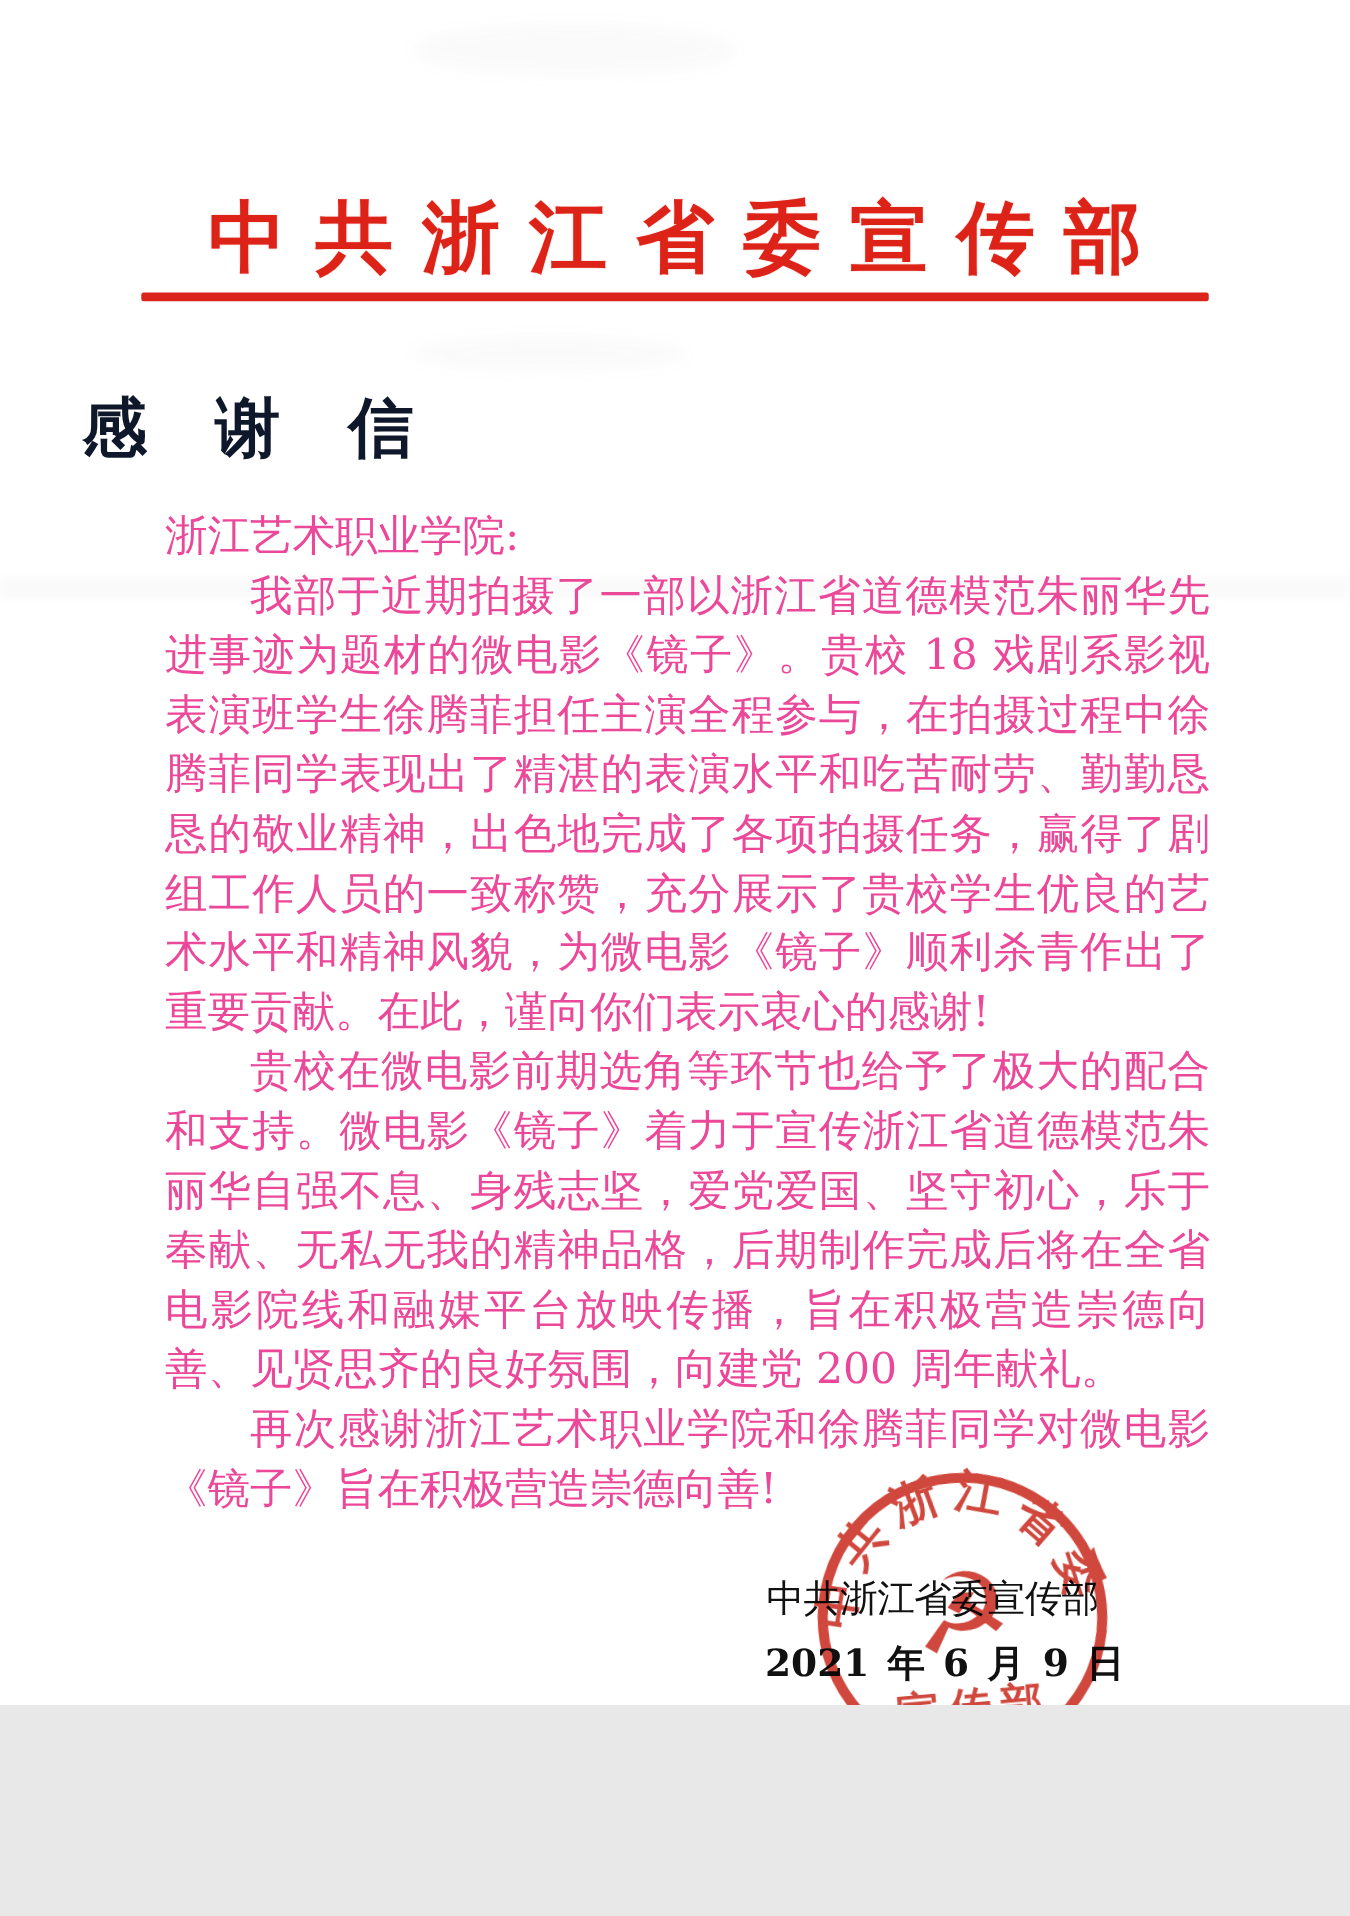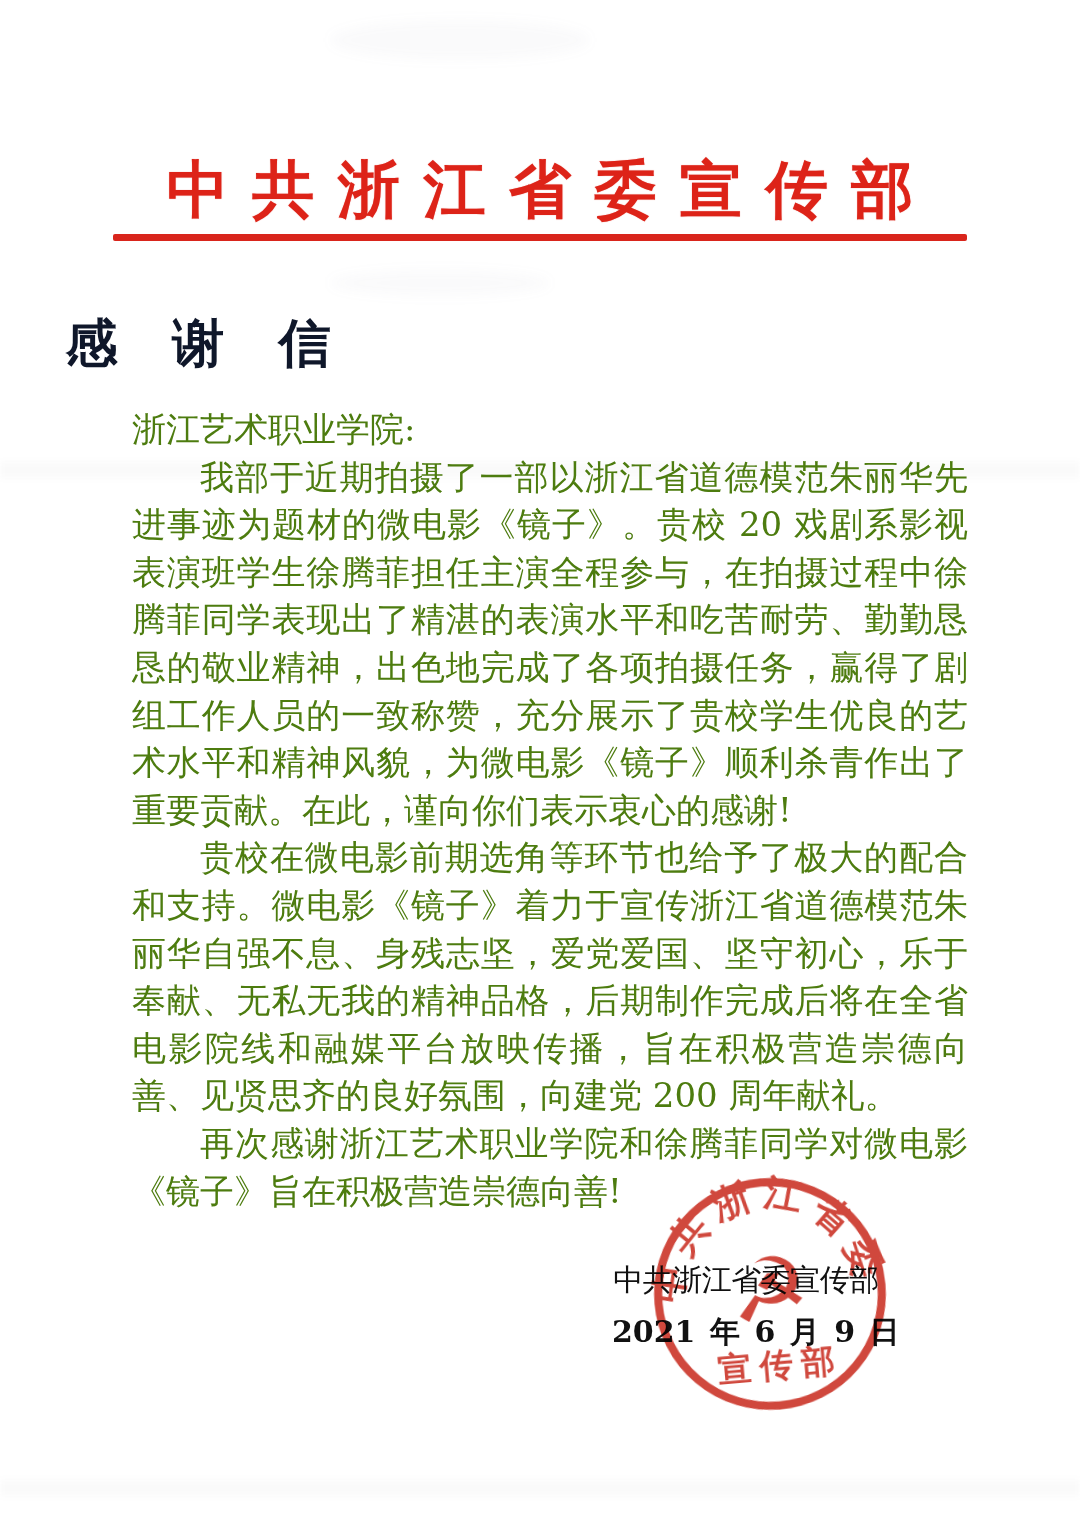--- a/index.html
+++ b/index.html
@@ -1,18 +1,18 @@
 <!DOCTYPE html>
 <html lang="zh"><head>
 <meta charset="utf-8">
 <style>
   html,body{margin:0;padding:0;background:#e8e8e8;}
   .page{
     position:relative;
-    width:1080px;height:1533px;
+    width:1080px;height:1364px;
     margin:0 auto;
     background:#ffffff;
     overflow:hidden;
     font-family:"DejaVu Serif","Liberation Serif",serif;
     color:#1d1d1d;
   }
   
   .smudge{position:absolute;background:rgba(120,120,130,0.035);filter:blur(6px);border-radius:50%;}
   .s1{left:330px;top:20px;width:260px;height:40px;}
   .s2{left:330px;top:270px;width:220px;height:26px;}
@@ -35,21 +35,21 @@
   .letter-title{
     position:absolute;top:296px;left:0;width:100%;margin:11px;
     text-align:left;
     font-size:52px;line-height:72px;font-weight:bold;color:#0f172a;
     letter-spacing:1.05em;padding-left:1.05em;box-sizing:border-box;
   }
   .letter-body{
     position:absolute;top:406px;left:132px;width:836px;
     font-size:34px;line-height:47.6px;
     text-align:justify;
-    color:#4d7c0f;
+    color:#ec4899;
   }
   .letter-body p{margin:0;}
   .letter-body p.indent{text-indent:2em;}
 
   .signature{
     position:absolute;top:1258px;left:612px;width:268px;
     text-align:center;color:#111;
   }
   .signature-org{font-size:30px;line-height:44px;letter-spacing:-0.5px;white-space:nowrap;}
   .signature-date{font-size:30px;line-height:44px;margin-top:8px;font-weight:bold;word-spacing:4px;white-space:nowrap;}
@@ -73,21 +73,21 @@
   <div class="band b2"></div>
 
   <div class="letterhead-org">中共浙江省委宣传部</div>
 
   <div class="letterhead-rule"></div>
 
   <h1 class="letter-title">感谢信</h1>
 
   <div class="letter-body">
     <p class="salutation">浙江艺术职业学院:</p>
-    <p class="indent">我部于近期拍摄了一部以浙江省道德模范朱丽华先进事迹为题材的微电影《镜子》。贵校 20 戏剧系影视表演班学生徐腾菲担任主演全程参与，在拍摄过程中徐腾菲同学表现出了精湛的表演水平和吃苦耐劳、勤勤恳恳的敬业精神，出色地完成了各项拍摄任务，赢得了剧组工作人员的一致称赞，充分展示了贵校学生优良的艺术水平和精神风貌，为微电影《镜子》顺利杀青作出了重要贡献。在此，谨向你们表示衷心的感谢!</p>
+    <p class="indent">我部于近期拍摄了一部以浙江省道德模范朱丽华先进事迹为题材的微电影《镜子》。贵校 18 戏剧系影视表演班学生徐腾菲担任主演全程参与，在拍摄过程中徐腾菲同学表现出了精湛的表演水平和吃苦耐劳、勤勤恳恳的敬业精神，出色地完成了各项拍摄任务，赢得了剧组工作人员的一致称赞，充分展示了贵校学生优良的艺术水平和精神风貌，为微电影《镜子》顺利杀青作出了重要贡献。在此，谨向你们表示衷心的感谢!</p>
     <p class="indent">贵校在微电影前期选角等环节也给予了极大的配合和支持。微电影《镜子》着力于宣传浙江省道德模范朱丽华自强不息、身残志坚，爱党爱国、坚守初心，乐于奉献、无私无我的精神品格，后期制作完成后将在全省电影院线和融媒平台放映传播，旨在积极营造崇德向善、见贤思齐的良好氛围，向建党 200 周年献礼。</p>
     <p class="indent">再次感谢浙江艺术职业学院和徐腾菲同学对微电影《镜子》旨在积极营造崇德向善!</p>
   </div>
 
   <div class="signature">
     <div class="signature-org">中共浙江省委宣传部</div>
     <div class="signature-date">2021 年 6 月 9 日</div>
   </div>
 
   <div class="official-seal">

